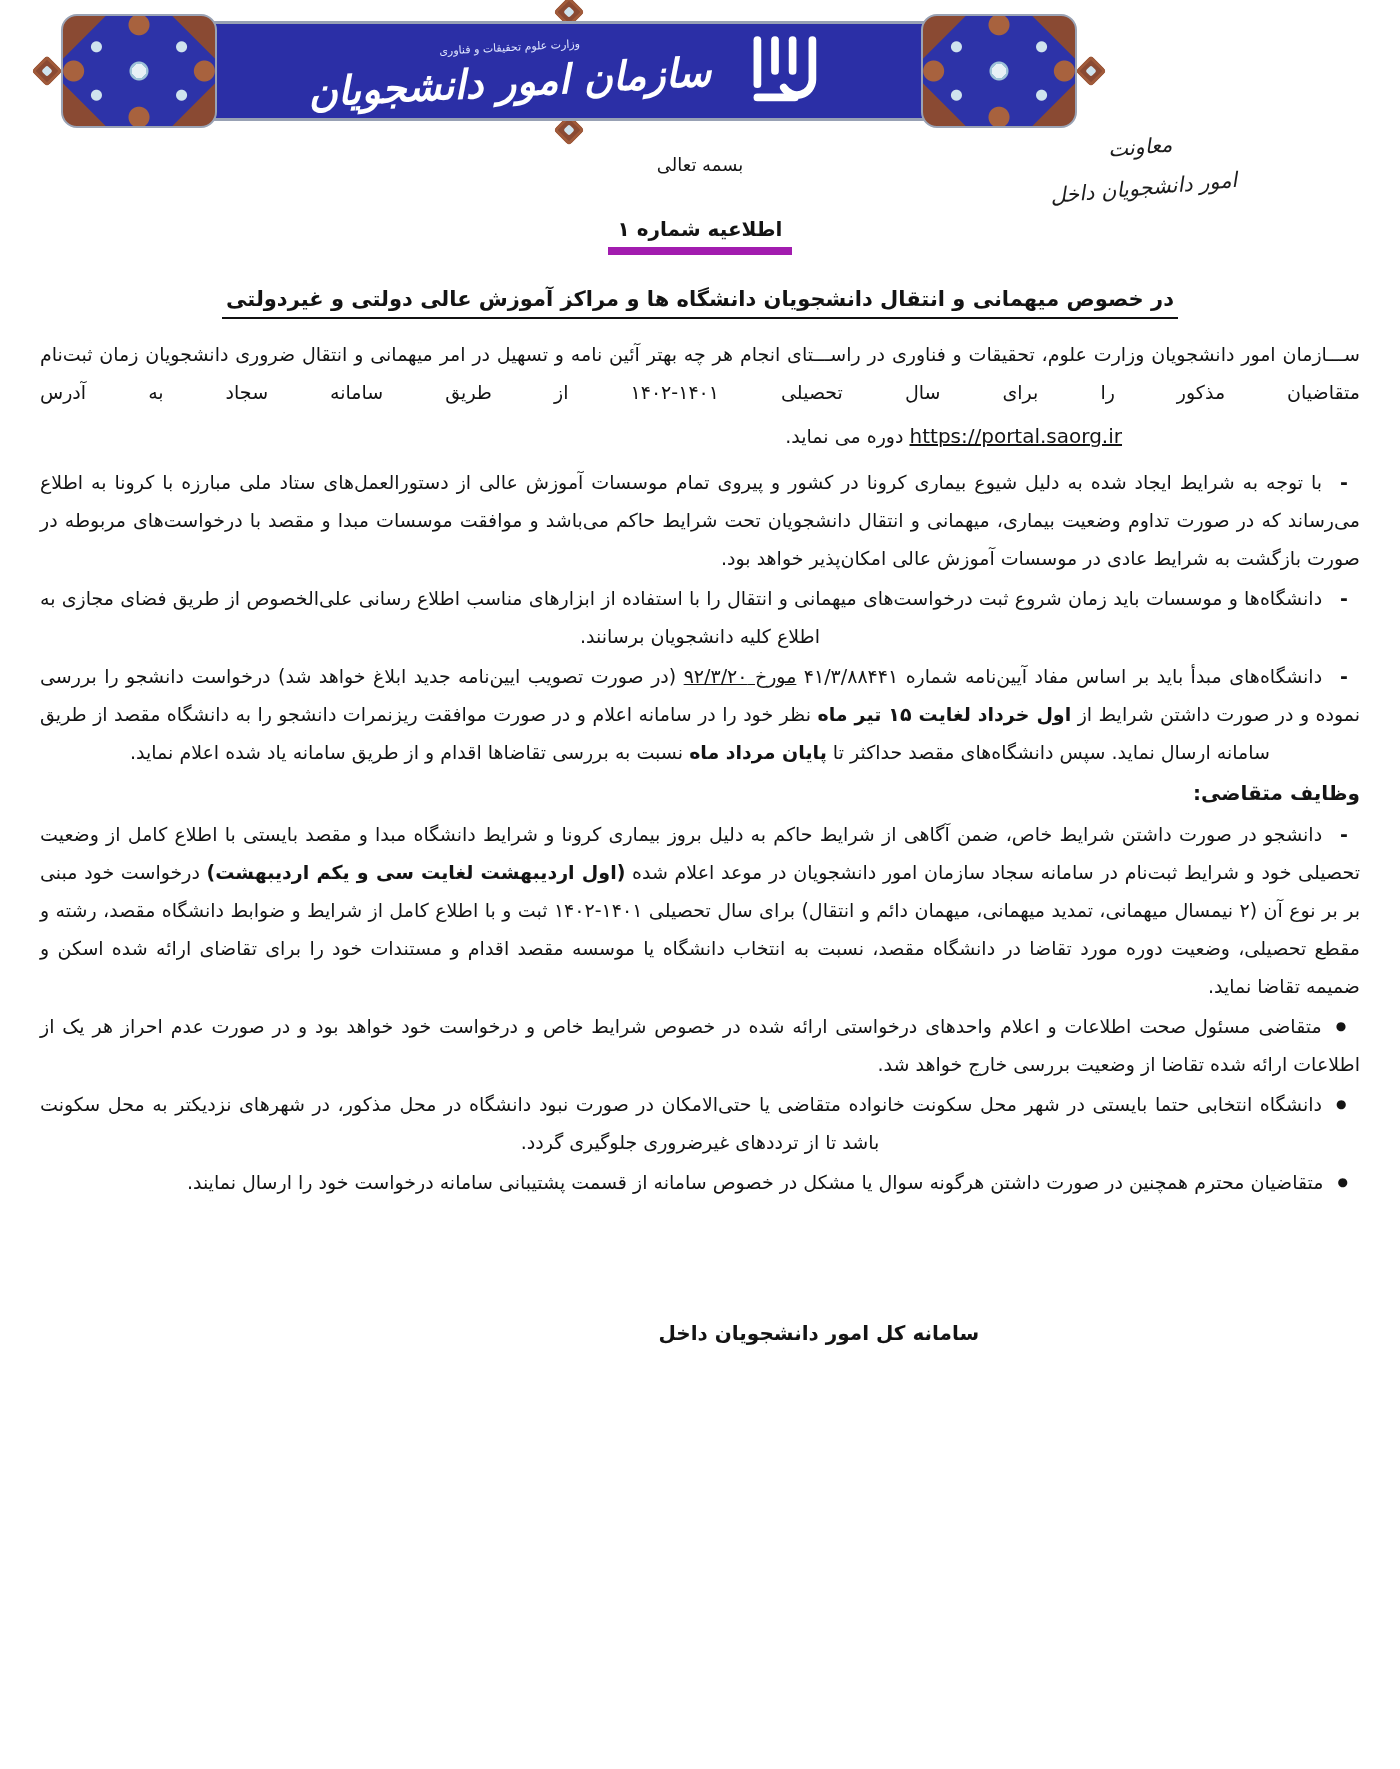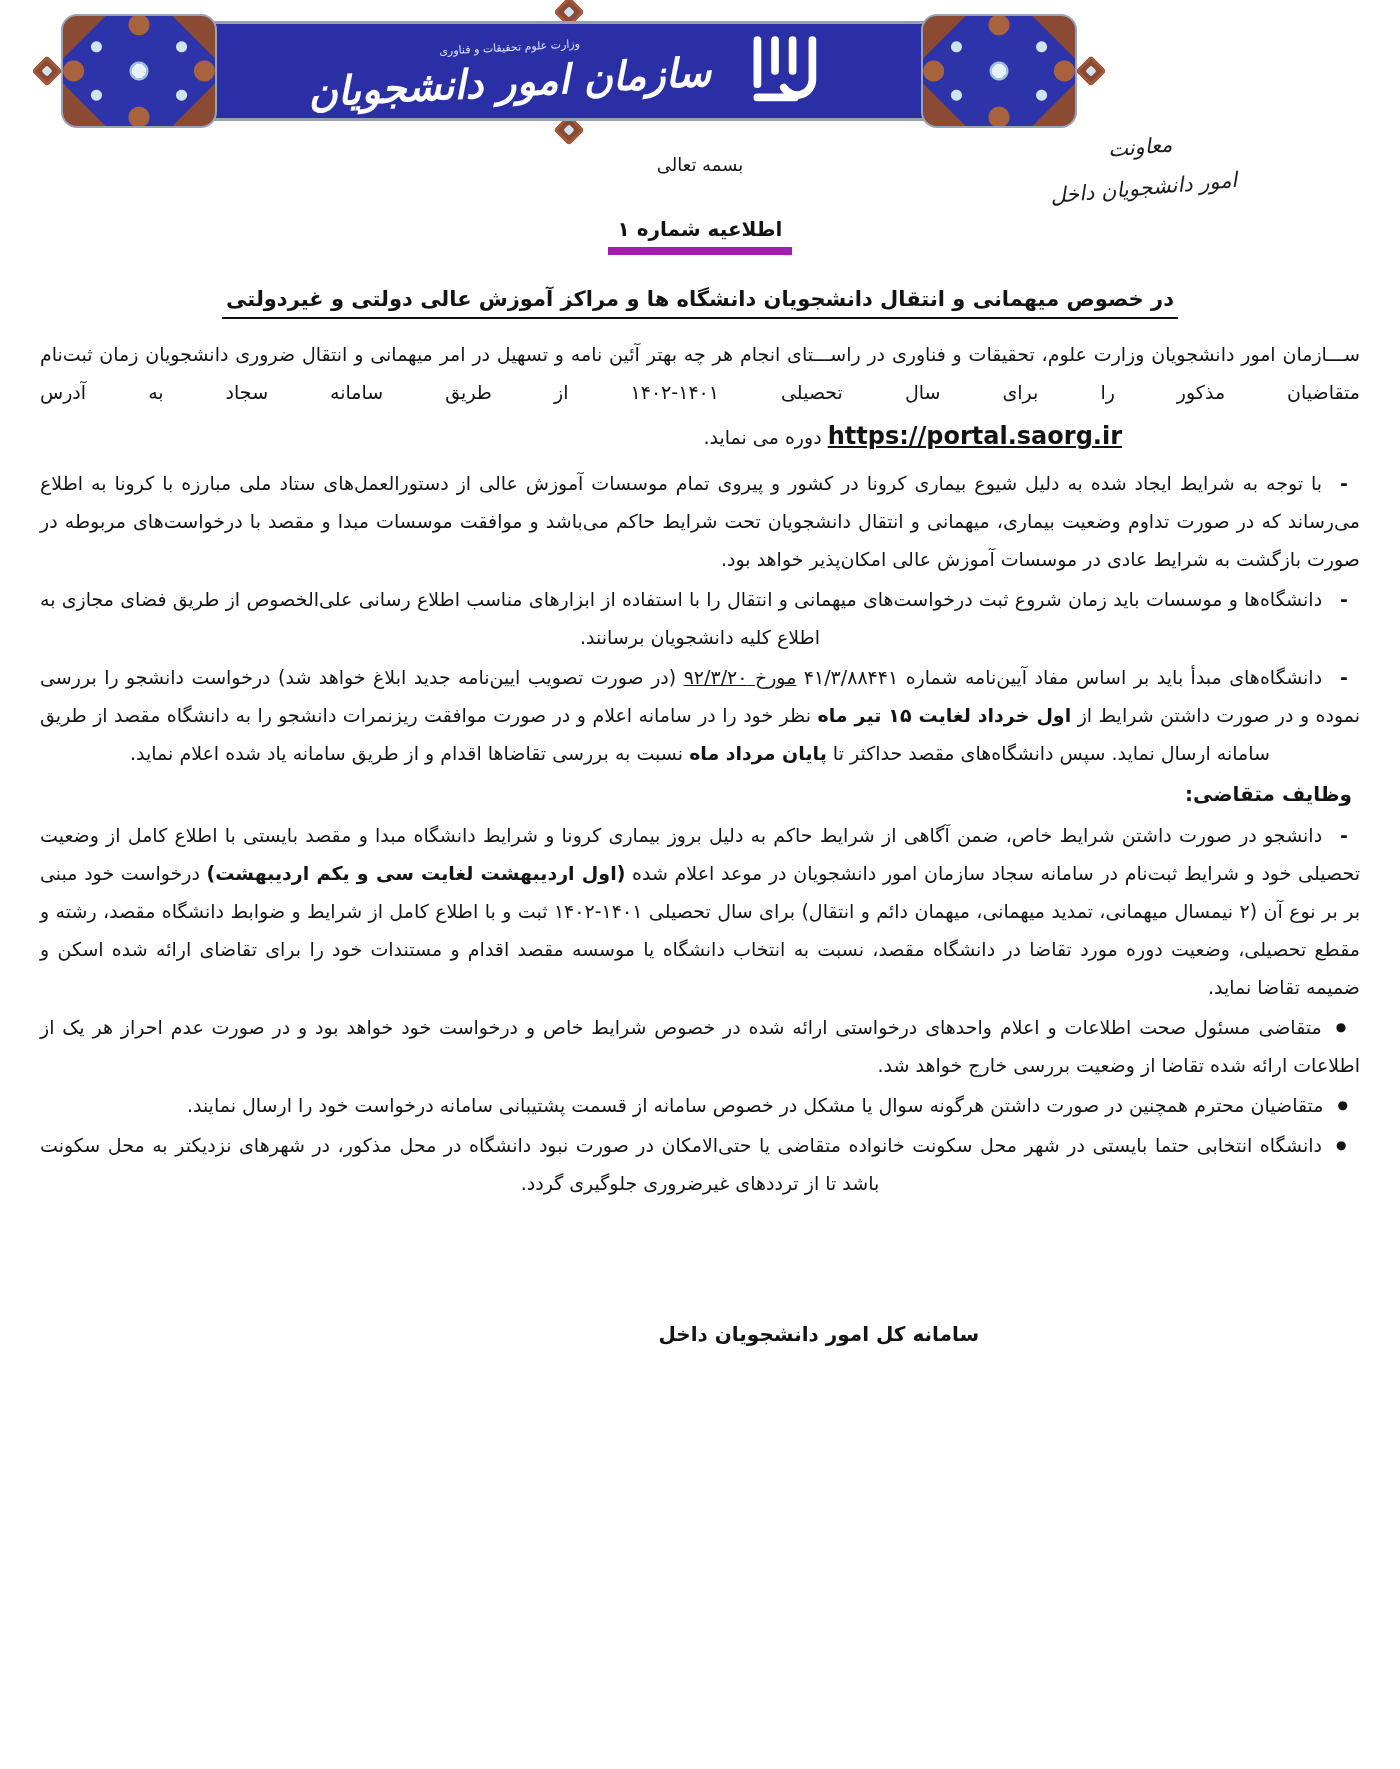--- a/index.html
+++ b/index.html
@@ -63,22 +63,22 @@
 
   .body-text{margin-top:16px;font-size:19px;line-height:38px;}
   .para{margin:0 0 2px 0;text-align:justify;}
   .para.jl{text-align-last:justify;}
   .para.cl{text-align-last:center;}
   .b{font-weight:bold;}
   .u{text-decoration:underline;}
   .marker{font-weight:bold;padding-right:12px;padding-left:18px;}
   .marker.dot{font-size:12px;vertical-align:3px;padding-left:14px;}
   .url-line{padding-right:238px;text-align:right;text-align-last:right;line-height:46px;margin:2px 0 4px 0;}
-  .url{font-size:24px;font-weight:bold;text-decoration:underline;letter-spacing:0;}
-  .duties{font-size:20px;font-weight:bold;margin:3px 8px;}
+  .url{font-size:20px;font-weight:normal;text-decoration:underline;letter-spacing:0;}
+  .duties{font-size:20px;font-weight:bold;margin:3px 0;}
 
   .footer-wrap{width:82%;margin-top:120px;text-align:center;}
   .signature{font-weight:bold;font-size:20px;}
 </style>
 </head>
 <body>
 
 <div class="page">
 
   <div class="banner">
@@ -124,22 +124,22 @@
 
     <div class="body-text">
       <p class="para jl"><span>ســـازمان امور دانشجویان وزارت علوم، تحقیقات و فناوری در راســـتای انجام هر چه بهتر آئین نامه و تسهیل در امر میهمانی و انتقال ضروری دانشجویان زمان ثبت‌نام متقاضیان مذکور را برای سال تحصیلی ۱۴۰۱‏-‏۱۴۰۲ از طریق سامانه سجاد به آدرس</span></p>
       <p class="para url-line"><span class="url" dir="ltr">https://portal.saorg.ir</span><span> دوره می نماید.</span></p>
       <p class="para"><span class="marker dash">-</span><span>با توجه به شرایط ایجاد شده به دلیل شیوع بیماری کرونا در کشور و پیروی تمام موسسات آموزش عالی از دستورالعمل‌های ستاد ملی مبارزه با کرونا به اطلاع می‌رساند که در صورت تداوم وضعیت بیماری، میهمانی و انتقال دانشجویان تحت شرایط حاکم می‌باشد و موافقت موسسات مبدا و مقصد با درخواست‌های مربوطه در صورت بازگشت به شرایط عادی در موسسات آموزش عالی امکان‌پذیر خواهد بود.</span></p>
       <p class="para cl"><span class="marker dash">-</span><span>دانشگاه‌ها و موسسات باید زمان شروع ثبت درخواست‌های میهمانی و انتقال را با استفاده از ابزارهای مناسب اطلاع رسانی علی‌الخصوص از طریق فضای مجازی به اطلاع کلیه دانشجویان برسانند.</span></p>
       <p class="para cl"><span class="marker dash">-</span><span>دانشگاه‌های مبدأ باید بر اساس مفاد آیین‌نامه شماره ۴۱/۳/۸۸۴۴۱ </span><span class="u">مورخ ۹۲/۳/۲۰</span><span> (در صورت تصویب ایین‌نامه جدید ابلاغ خواهد شد) درخواست دانشجو را بررسی نموده و در صورت داشتن شرایط از </span><span class="b">اول خرداد لغایت ۱۵ تیر ماه</span><span> نظر خود را در سامانه اعلام و در صورت موافقت ریزنمرات دانشجو را به دانشگاه مقصد از طریق سامانه ارسال نماید. سپس دانشگاه‌های مقصد حداکثر تا </span><span class="b">پایان مرداد ماه</span><span> نسبت به بررسی تقاضاها اقدام و از طریق سامانه یاد شده اعلام نماید.</span></p>
       <h3 class="duties">وظایف متقاضی:</h3>
       <p class="para"><span class="marker dash">-</span><span>دانشجو در صورت داشتن شرایط خاص، ضمن آگاهی از شرایط حاکم به دلیل بروز بیماری کرونا و شرایط دانشگاه مبدا و مقصد بایستی با اطلاع کامل از وضعیت تحصیلی خود و شرایط ثبت‌نام در سامانه سجاد سازمان امور دانشجویان در موعد اعلام شده </span><span class="b">(اول اردیبهشت لغایت سی و یکم اردیبهشت)</span><span> درخواست خود مبنی بر بر نوع آن (۲ نیمسال میهمانی، تمدید میهمانی، میهمان دائم و انتقال) برای سال تحصیلی ۱۴۰۱‏-‏۱۴۰۲ ثبت و با اطلاع کامل از شرایط و ضوابط دانشگاه مقصد، رشته و مقطع تحصیلی، وضعیت دوره مورد تقاضا در دانشگاه مقصد، نسبت به انتخاب دانشگاه یا موسسه مقصد اقدام و مستندات خود را برای تقاضای ارائه شده اسکن و ضمیمه تقاضا نماید.</span></p>
       <p class="para"><span class="marker dot">●</span><span>متقاضی مسئول صحت اطلاعات و اعلام واحدهای درخواستی ارائه شده در خصوص شرایط خاص و درخواست خود خواهد بود و در صورت عدم احراز هر یک از اطلاعات ارائه شده تقاضا از وضعیت بررسی خارج خواهد شد.</span></p>
+      <p class="para cl"><span class="marker dot">●</span><span>دانشگاه انتخابی حتما بایستی در شهر محل سکونت خانواده متقاضی یا حتی‌الامکان در صورت نبود دانشگاه در محل مذکور، در شهرهای نزدیکتر به محل سکونت باشد تا از ترددهای غیرضروری جلوگیری گردد.</span></p>
       <p class="para"><span class="marker dot">●</span><span>متقاضیان محترم همچنین در صورت داشتن هرگونه سوال یا مشکل در خصوص سامانه از قسمت پشتیبانی سامانه درخواست خود را ارسال نمایند.</span></p>
-      <p class="para cl"><span class="marker dot">●</span><span>دانشگاه انتخابی حتما بایستی در شهر محل سکونت خانواده متقاضی یا حتی‌الامکان در صورت نبود دانشگاه در محل مذکور، در شهرهای نزدیکتر به محل سکونت باشد تا از ترددهای غیرضروری جلوگیری گردد.</span></p>
     </div>
 
     <div class="footer-wrap">
       <div class="signature">سامانه کل امور دانشجویان داخل</div>
     </div>
 
   </div>
 </div>
 
 </body></html>

